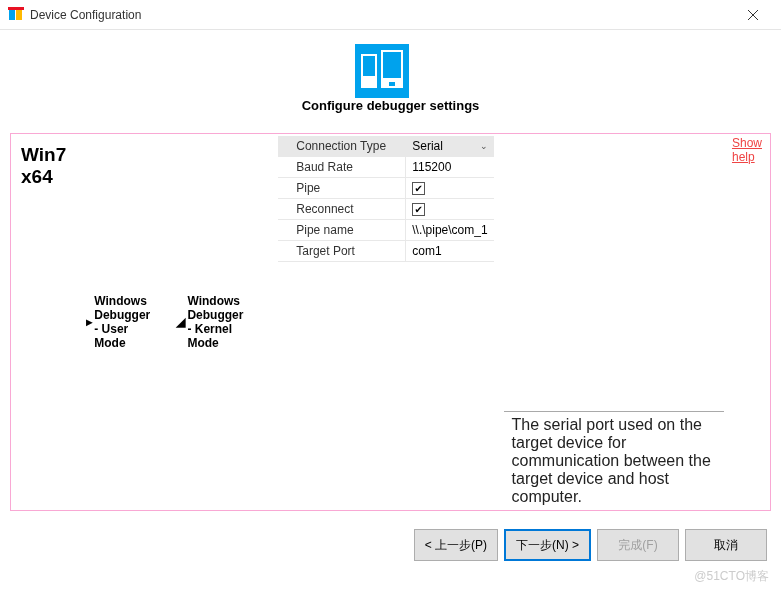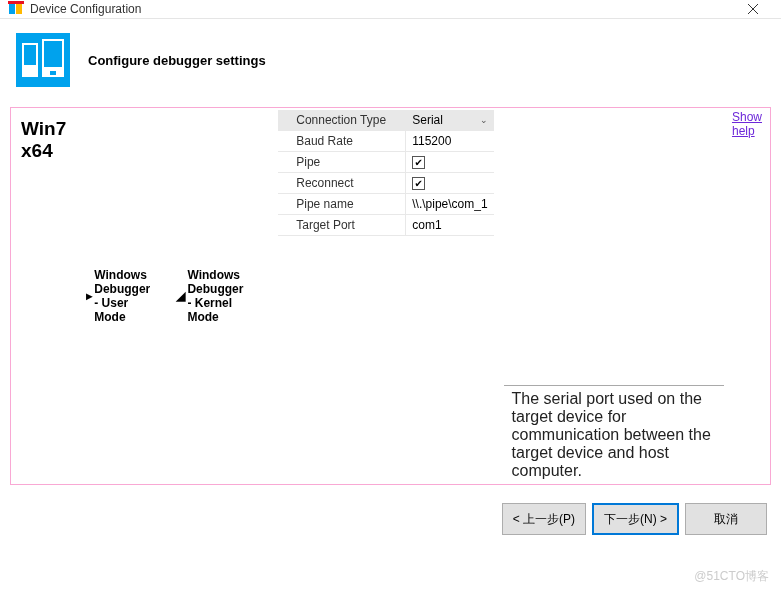--- a/index.html
+++ b/index.html
@@ -6,21 +6,21 @@
     body {
       font-family: "Segoe UI", Tahoma, sans-serif;
       font-size: 12px;
       background: #fff;
       width: 781px;
       height: 589px;
       overflow: hidden;
       color: #000;
     }
     .titlebar {
-      height: 19px;
+      height: 30px;
       display: flex;
       align-items: center;
       padding: 0 8px;
       border-bottom: 1px solid #e5e5e5;
     }
     .titlebar-icon {
       width: 16px; height: 16px;
       margin-right: 6px;
       display: inline-flex;
       align-items: center;
@@ -31,20 +31,21 @@
       width: 40px; height: 28px;
       display: flex; align-items: center; justify-content: center;
       cursor: pointer;
       font-size: 14px;
       color: #333;
     }
     .header {
       display: flex;
       align-items: center;
       padding: 14px 16px 20px 16px;
+      flex-direction: column;
     }
     .header-icon {
       width: 54px; height: 54px;
       margin-right: 18px;
     }
     .header-title { font-weight: bold; font-size: 13px; }
     .panel {
       margin: 0 10px;
       border: 1px solid #f9a8d4;
       height: 378px;
@@ -120,21 +121,21 @@
     .desc-box {
       margin-top: auto;
       border-top: 1px solid #a9a9a9;
       padding: 4px 8px;
       font-size: 16px;
       color: #222;
       min-height: 24px;
     }
     .show-help {
       padding: 2px 8px 6px 8px;
-      color: #6d28d9;
+      color: #ef4444;
       text-decoration: underline;
       cursor: pointer;
       font-size: 12px;
     }
     .footer {
       display: flex;
       justify-content: flex-end;
       padding: 18px 14px 0 14px;
       gap: 6px;
     }
@@ -255,16 +256,17 @@
     </div>
   </div>
 
   <div class="desc-box">The serial port used on the target device for communication between the target device and host computer.</div>
   <div class="show-help">Show help</div>
 </div>
 
 <div class="footer">
   <button class="btn">&lt; 上一步(P)</button>
   <button class="btn primary">下一步(N) &gt;</button>
+  <button class="btn disabled">完成(F)</button>
   <button class="btn">取消</button>
 </div>
 
 <div class="watermark">@51CTO博客</div>
 
 </body></html>

